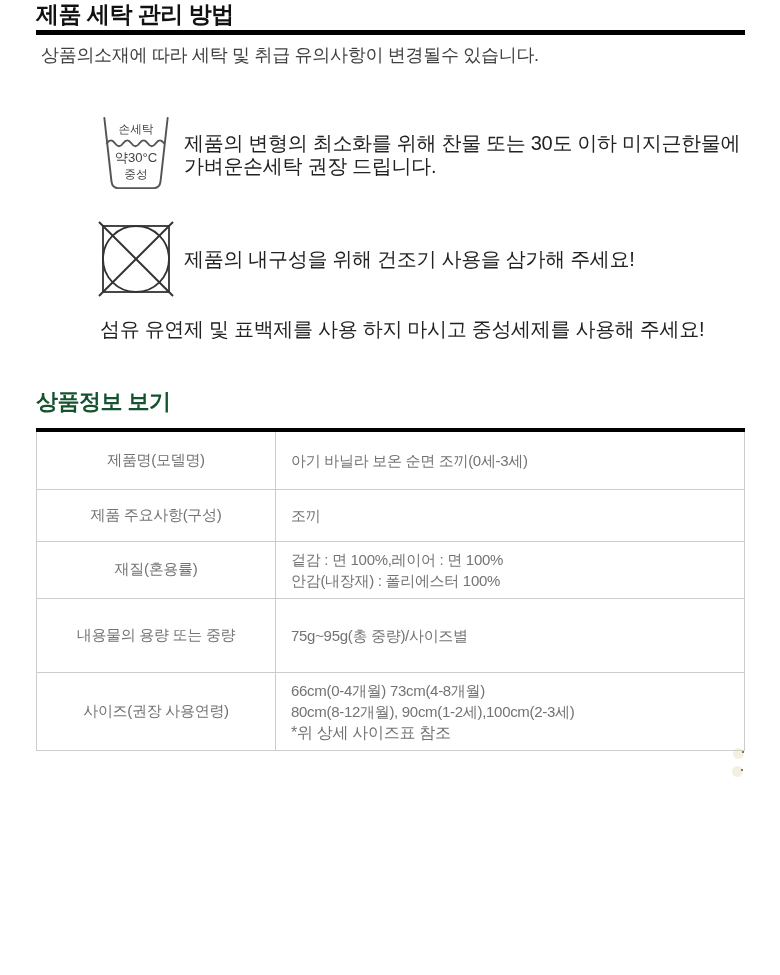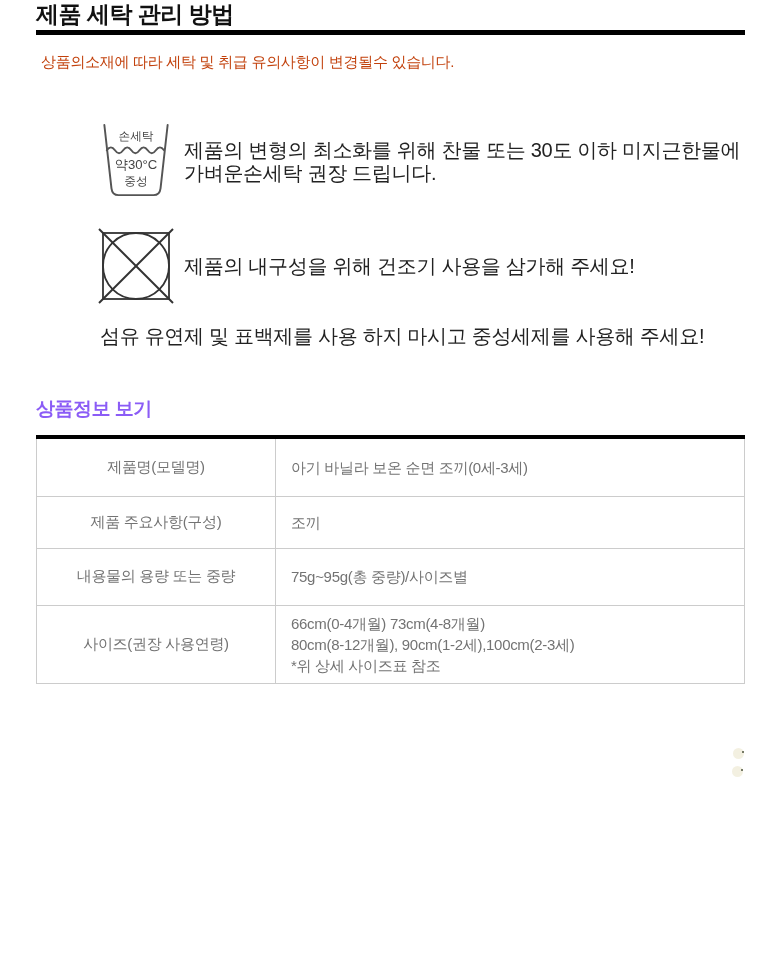--- a/index.html
+++ b/index.html
@@ -23,25 +23,25 @@
     font-weight: bold;
     color: #111;
     letter-spacing: -0.5px;
   }
   .title-rule {
     margin-top: 2px;
     height: 5px;
     background: #000;
   }
   .care-subtitle {
-    margin-top: 18px;
+    margin-top: 11px;
     padding-left: 5px;
-    font-size: 15px;
+    font-size: 18px;
     line-height: 18px;
-    color: #c2410c;
+    color: #404040;
     letter-spacing: -0.3px;
   }
   .care-list { margin-top: 52px; }
   .care-item {
     display: flex;
     align-items: center;
     padding-left: 58px;
   }
   .care-item + .care-item { margin-top: 26px; }
   .care-item:nth-child(3) { margin-top: 20px; }
@@ -62,24 +62,24 @@
   svg { display: block; }
   .icon-label {
     font-family: "Liberation Sans", "DejaVu Sans", sans-serif;
     fill: #444;
     stroke: none;
   }
 
   
   .info-title {
     margin: 48px 0 0 0;
-    font-size: 19px;
+    font-size: 22px;
     line-height: 26px;
     font-weight: bold;
-    color: #8b5cf6;
+    color: #14532d;
     letter-spacing: -0.5px;
   }
   table.info-table {
     width: 100%;
     margin-top: 13px;
     border-collapse: collapse;
     border-top: 4px solid #000;
   }
   .info-table td {
     border: 1px solid #cccccc;
@@ -183,20 +183,27 @@
             <div>아기 바닐라 보온 순면 조끼(0세-3세)</div>
           </td>
         </tr>
         <tr>
           <td class="cell-label">제품 주요사항(구성)</td>
           <td class="cell-value">
             <div>조끼</div>
           </td>
         </tr>
         <tr>
+          <td class="cell-label">재질(혼용률)</td>
+          <td class="cell-value">
+            <div>겉감 : 면 100%,레이어 : 면 100%</div>
+            <div>안감(내장재) : 폴리에스터  100%</div>
+          </td>
+        </tr>
+        <tr>
           <td class="cell-label">내용물의 용량 또는 중량</td>
           <td class="cell-value">
             <div>75g~95g(총 중량)/사이즈별</div>
           </td>
         </tr>
         <tr>
           <td class="cell-label">사이즈(권장 사용연령)</td>
           <td class="cell-value">
             <div>66cm(0-4개월) 73cm(4-8개월)</div>
             <div>80cm(8-12개월), 90cm(1-2세),100cm(2-3세)</div>

